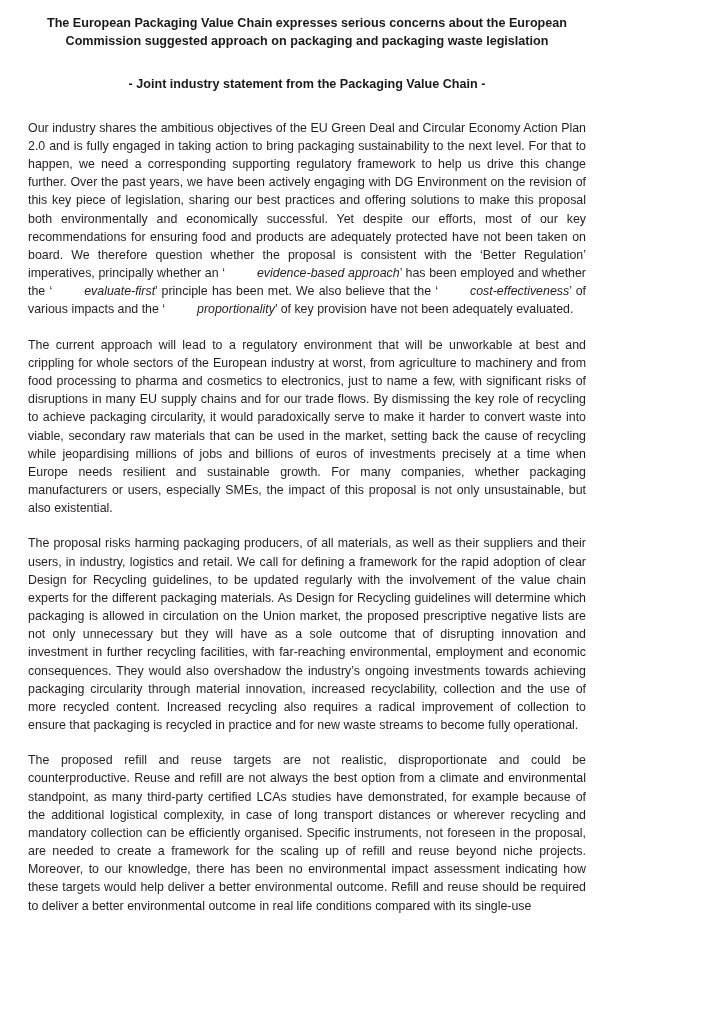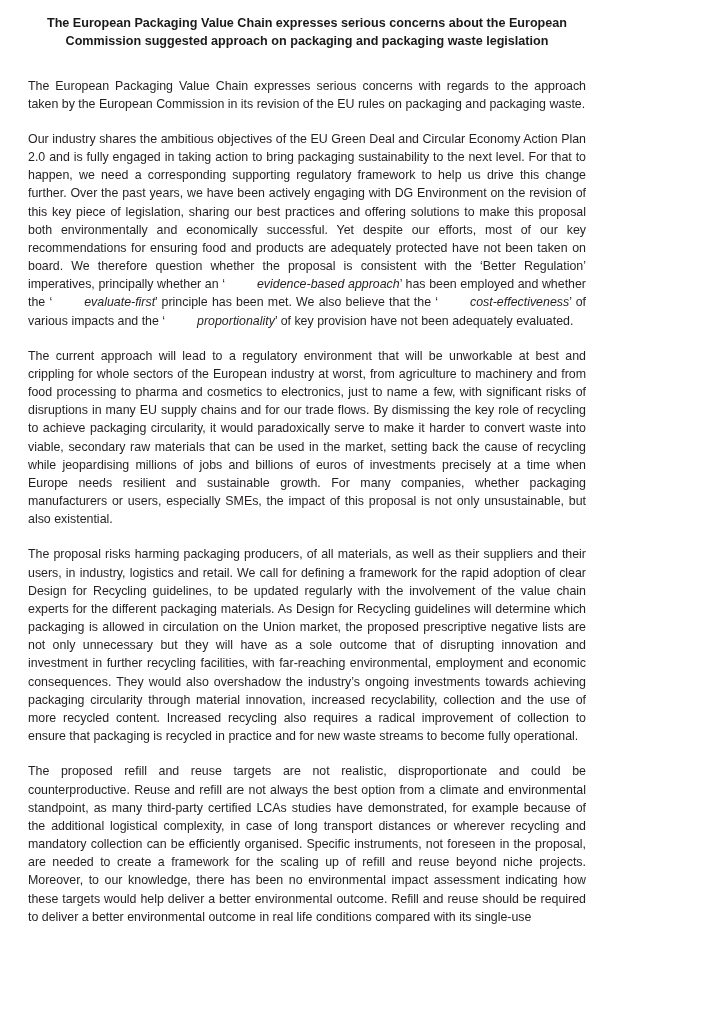--- a/index.html
+++ b/index.html
@@ -60,23 +60,23 @@
     padding-left: 32px;
   }
 </style>
 </head>
 <body>
 
 <div class="page">
 
   <div class="title-block">
     <div class="doc-title">The European Packaging Value Chain expresses serious concerns about the European Commission suggested approach on packaging and packaging waste legislation</div>
+    <div class="doc-subtitle">- Joint industry statement from the Packaging Value Chain -</div>
   </div>
 
   <div class="body-text">
-    <p class="para">The European Packaging Value Chain expresses serious concerns with regards to the approach taken by the European Commission in its revision of the EU rules on packaging and packaging waste.</p>
     <p class="para">Our industry shares the ambitious objectives of the EU Green Deal and Circular Economy Action Plan 2.0 and is fully engaged in taking action to bring packaging sustainability to the next level. For that to happen, we need a corresponding supporting regulatory framework to help us drive this change further. Over the past years, we have been actively engaging with DG Environment on the revision of this key piece of legislation, sharing our best practices and offering solutions to make this proposal both environmentally and economically successful. Yet despite our efforts, most of our key recommendations for ensuring food and products are adequately protected have not been taken on board. We therefore question whether the proposal is consistent with the ‘Better Regulation’ imperatives, principally whether an ‘<em>evidence-based approach</em>’ has been employed and whether the ‘<em>evaluate-first</em>’ principle has been met. We also believe that the ‘<em>cost-effectiveness</em>’ of various impacts and the ‘<em>proportionality</em>’ of key provision have not been adequately evaluated.</p>
     <p class="para">The current approach will lead to a regulatory environment that will be unworkable at best and crippling for whole sectors of the European industry at worst, from agriculture to machinery and from food processing to pharma and cosmetics to electronics, just to name a few, with significant risks of disruptions in many EU supply chains and for our trade flows. By dismissing the key role of recycling to achieve packaging circularity, it would paradoxically serve to make it harder to convert waste into viable, secondary raw materials that can be used in the market, setting back the cause of recycling while jeopardising millions of jobs and billions of euros of investments precisely at a time when Europe needs resilient and sustainable growth. For many companies, whether packaging manufacturers or users, especially SMEs, the impact of this proposal is not only unsustainable, but also existential.</p>
     <p class="para">The proposal risks harming packaging producers, of all materials, as well as their suppliers and their users, in industry, logistics and retail. We call for defining a framework for the rapid adoption of clear Design for Recycling guidelines, to be updated regularly with the involvement of the value chain experts for the different packaging materials. As Design for Recycling guidelines will determine which packaging is allowed in circulation on the Union market, the proposed prescriptive negative lists are not only unnecessary but they will have as a sole outcome that of disrupting innovation and investment in further recycling facilities, with far-reaching environmental, employment and economic consequences. They would also overshadow the industry’s ongoing investments towards achieving packaging circularity through material innovation, increased recyclability, collection and the use of more recycled content. Increased recycling also requires a radical improvement of collection to ensure that packaging is recycled in practice and for new waste streams to become fully operational.</p>
     <p class="para">The proposed refill and reuse targets are not realistic, disproportionate and could be counterproductive. Reuse and refill are not always the best option from a climate and environmental standpoint, as many third-party certified LCAs studies have demonstrated, for example because of the additional logistical complexity, in case of long transport distances or wherever recycling and mandatory collection can be efficiently organised. Specific instruments, not foreseen in the proposal, are needed to create a framework for the scaling up of refill and reuse beyond niche projects. Moreover, to our knowledge, there has been no environmental impact assessment indicating how these targets would help deliver a better environmental outcome. Refill and reuse should be required to deliver a better environmental outcome in real life conditions compared with its single-use</p>
   </div>
 
 </div>
 
 </body></html>

